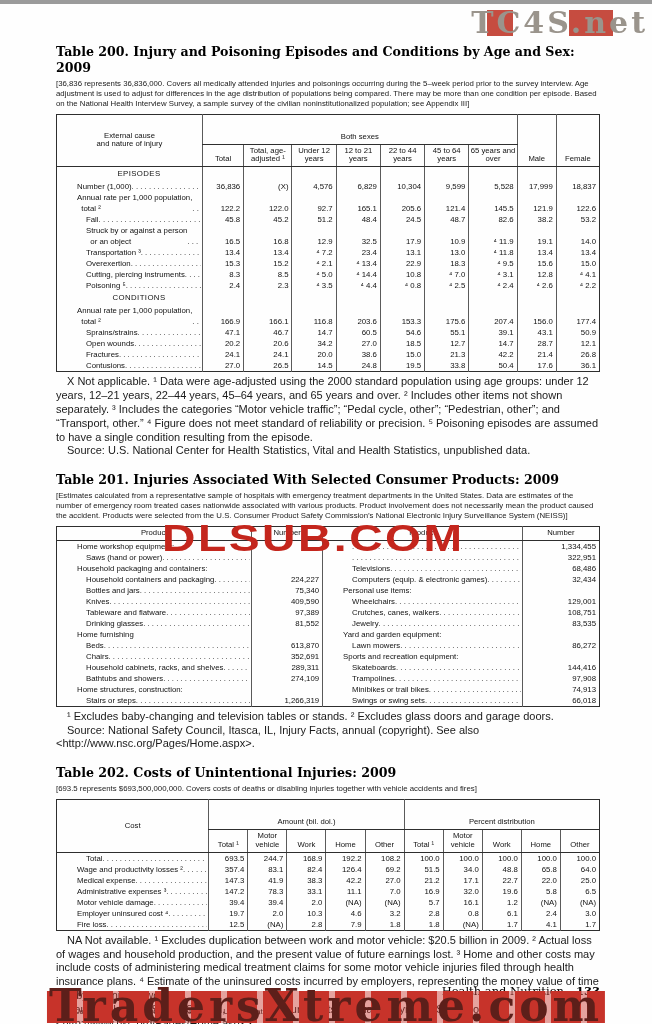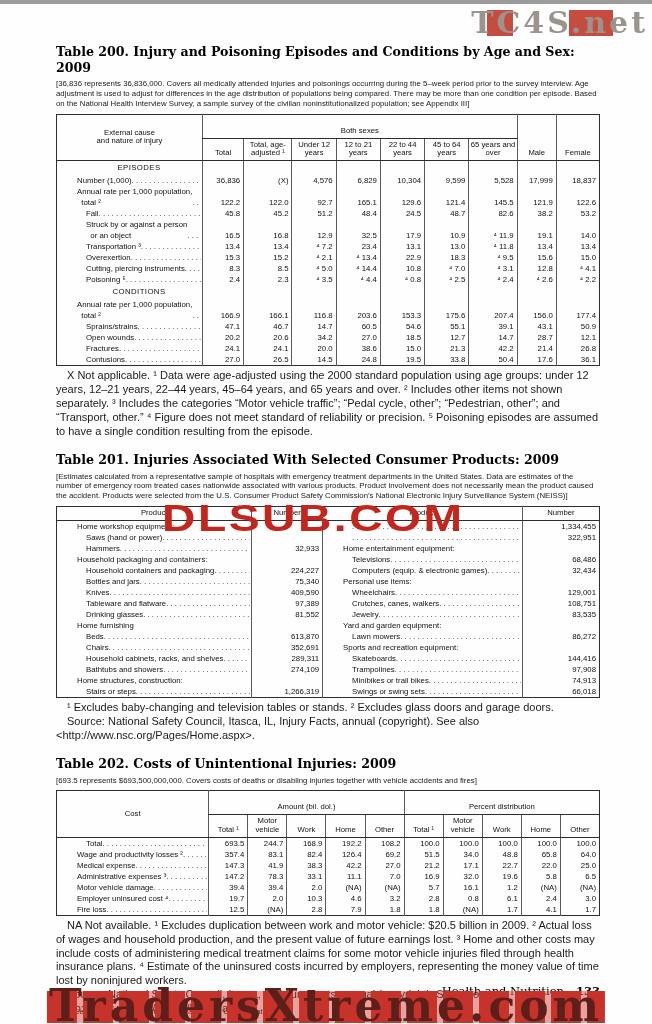--- a/index.html
+++ b/index.html
@@ -9,21 +9,21 @@
   .title{font-family:"DejaVu Serif",serif;font-weight:bold;font-size:12.6px;line-height:1.28;white-space:pre-line;margin-bottom:3px;color:#000;}
   .note{font-size:7.8px;line-height:1.26;margin-bottom:5px;color:#1a1a1a;}
   .tblock{margin-bottom:14px;}
   .twrap{position:relative;}
   
   .t{border-collapse:collapse;table-layout:fixed;width:100%;border:1px solid #2e2e2e;}
   .t th,.t td{border-left:1px solid #5a5a5a;font-weight:normal;}
   .t th.nb,.t td.nb{border-left:none;}
   .t thead th{border-bottom:1px solid #2e2e2e;font-size:7.7px;line-height:1.15;text-align:center;vertical-align:bottom;padding:2px 1px;color:#111;}
   .t thead th.stubh{vertical-align:middle;white-space:pre-line;}
-  .t thead th.grp{padding:12px 0 2px;}
+  .t thead th.grp{padding:18px 0 2px;}
   .t tbody td{font-size:7.8px;line-height:11px;vertical-align:bottom;color:#111;}
   .t td.num{text-align:right;padding-right:3px;white-space:nowrap;overflow:hidden;}
   .t td.stub{padding-left:20px;padding-right:1px;}
   .t td.stub .fx{display:flex;align-items:flex-end;overflow:hidden;}
   .t td.stub .lbl{white-space:pre-line;}
   .t td.stub.ind .fx{padding-left:9px;}
   .t td.stub.section{text-align:center;height:14px;line-height:14px;letter-spacing:0.4px;}
   .dots{flex:1 0 4px;overflow:hidden;white-space:nowrap;}
   .dots::before{content:" . . . . . . . . . . . . . . . . . . . . . . . . . . . . . . . . . . . . . . . . . . . . . . . . .";}
   .b{font-weight:bold;}
@@ -127,21 +127,21 @@
                 <div class="fx">
                   <span class="lbl">Annual rate per 1,000 population,
 &nbsp;&nbsp;total ²</span>
                   <span class="dots"></span>
                 </div>
               </td>
               <td class="num">122.2</td>
               <td class="num">122.0</td>
               <td class="num">92.7</td>
               <td class="num">165.1</td>
-              <td class="num">129.6</td>
+              <td class="num">205.6</td>
               <td class="num">121.4</td>
               <td class="num">145.5</td>
               <td class="num">121.9</td>
               <td class="num">122.6</td>
             </tr>
             <tr>
               <td class="stub ind nb">
                 <div class="fx">
                   <span class="lbl">Fall</span>
                   <span class="dots"></span>
@@ -337,20 +337,21 @@
               <td class="num">24.8</td>
               <td class="num">19.5</td>
               <td class="num">33.8</td>
               <td class="num">50.4</td>
               <td class="num">17.6</td>
               <td class="num">36.1</td>
             </tr>
           </tbody>
       </table>
       <p class="fn">X Not applicable. ¹ Data were age-adjusted using the 2000 standard population using age groups: under 12 years, 12–21 years, 22–44 years, 45–64 years, and 65 years and over. ² Includes other items not shown separately. ³ Includes the categories “Motor vehicle traffic”; “Pedal cycle, other”; “Pedestrian, other”; and “Transport, other.” ⁴ Figure does not meet standard of reliability or precision. ⁵ Poisoning episodes are assumed to have a single condition resulting from the episode.</p>
+      <p class="fn src">Source: U.S. National Center for Health Statistics, Vital and Health Statistics, unpublished data.</p>
     </section>
 
     <section class="tblock">
       <h1 class="title">Table 201. Injuries Associated With Selected Consumer Products: 2009</h1>
       <p class="note">[Estimates calculated from a representative sample of hospitals with emergency treatment departments in the United States. Data are estimates of the number of emergency room treated cases nationwide associated with various products. Product involvement does not necessarily mean the product caused the accident. Products were selected from the U.S. Consumer Product Safety Commission’s National Electronic Injury Surveillance System (NEISS)]</p>
       <div class="twrap">
         <div class="wm-mid">DLSUB.COM</div>
         <table class="t t201">
           <colgroup>
             <col style="width:182px">
@@ -390,35 +391,20 @@
                   </div>
                 </td>
                 <td class="num"></td>
                 <td class="stub ind">
                   <div class="fx">
                     <span class="lbl"></span>
                     <span class="dots"></span>
                   </div>
                 </td>
                 <td class="num">322,951</td>
-              </tr>
-              <tr>
-                <td class="stub ind nb">
-                  <div class="fx">
-                    <span class="lbl">Hammers</span>
-                    <span class="dots"></span>
-                  </div>
-                </td>
-                <td class="num">32,933</td>
-                <td class="stub">
-                  <div class="fx">
-                    <span class="lbl">Home entertainment equipment:</span>
-                  </div>
-                </td>
-                <td class="num"></td>
               </tr>
               <tr>
                 <td class="stub nb">
                   <div class="fx">
                     <span class="lbl">Household packaging and containers:</span>
                   </div>
                 </td>
                 <td class="num"></td>
                 <td class="stub ind">
                   <div class="fx">

